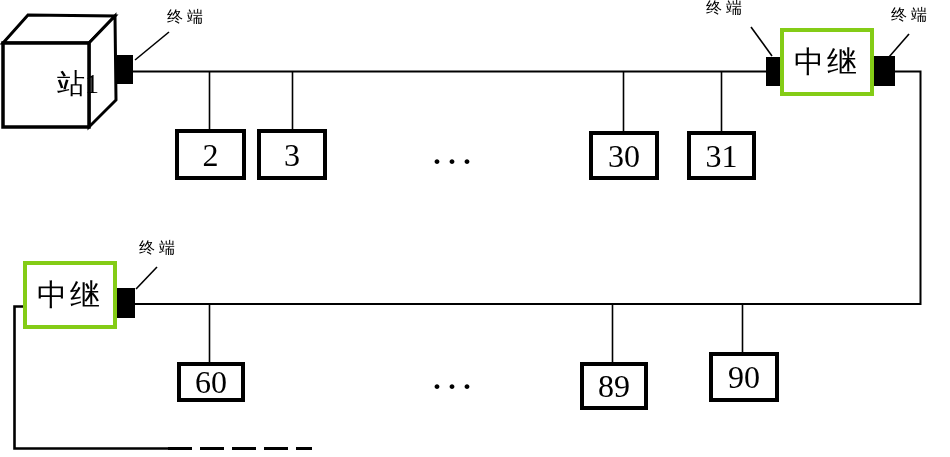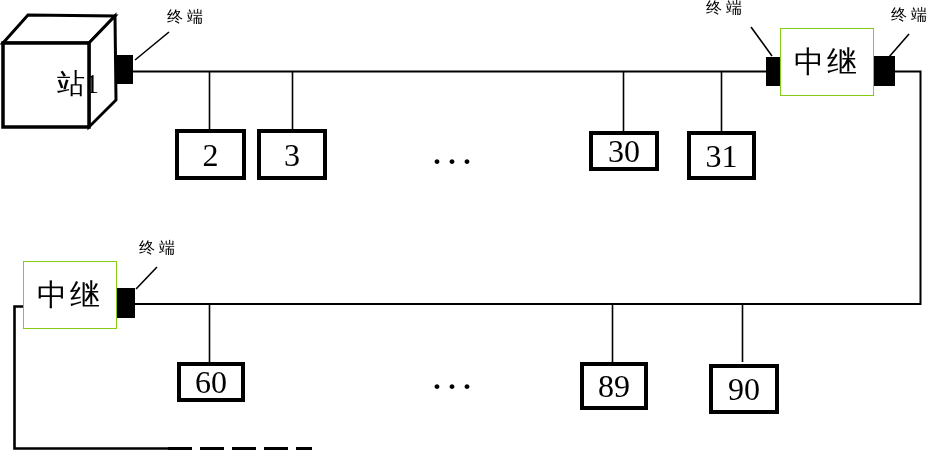--- a/index.html
+++ b/index.html
@@ -29,21 +29,21 @@
     background: #ffffff;
     display: flex;
     align-items: center;
     justify-content: center;
     box-sizing: border-box;
     font-size: 32px;
     line-height: 1;
   }
   .repeater-box {
     position: absolute;
-    border: 1px solid #84cc16;
+    border: 4px solid #84cc16;
     background: #ffffff;
     display: flex;
     align-items: center;
     justify-content: center;
     box-sizing: border-box;
     font-size: 30px;
     letter-spacing: 3px;
     line-height: 1;
   }
   .terminator {
@@ -121,31 +121,31 @@
     <span>中继</span>
   </div>
 
   <div class="node-box" style="left:175px; top:129px; width:71px; height:51px;">
     <span>2</span>
   </div>
   <div class="node-box" style="left:257px; top:129px; width:70px; height:51px;">
     <span>3</span>
   </div>
   <div class="ellipsis" style="left:432px; top:146px;">···</div>
-  <div class="node-box" style="left:589px; top:131px; width:70px; height:40px;">
+  <div class="node-box" style="left:589px; top:131px; width:70px; height:49px;">
     <span>30</span>
   </div>
   <div class="node-box" style="left:687px; top:131px; width:69px; height:49px;">
     <span>31</span>
   </div>
 
   <div class="node-box" style="left:177px; top:362px; width:68px; height:40px;">
     <span>60</span>
   </div>
   <div class="ellipsis" style="left:432px; top:371px;">···</div>
   <div class="node-box" style="left:580px; top:362px; width:68px; height:48px;">
     <span>89</span>
   </div>
-  <div class="node-box" style="left:709px; top:364px; width:70px; height:50px;">
+  <div class="node-box" style="left:709px; top:352px; width:70px; height:50px;">
     <span>90</span>
   </div>
 
 </div>
 
 </body></html>

